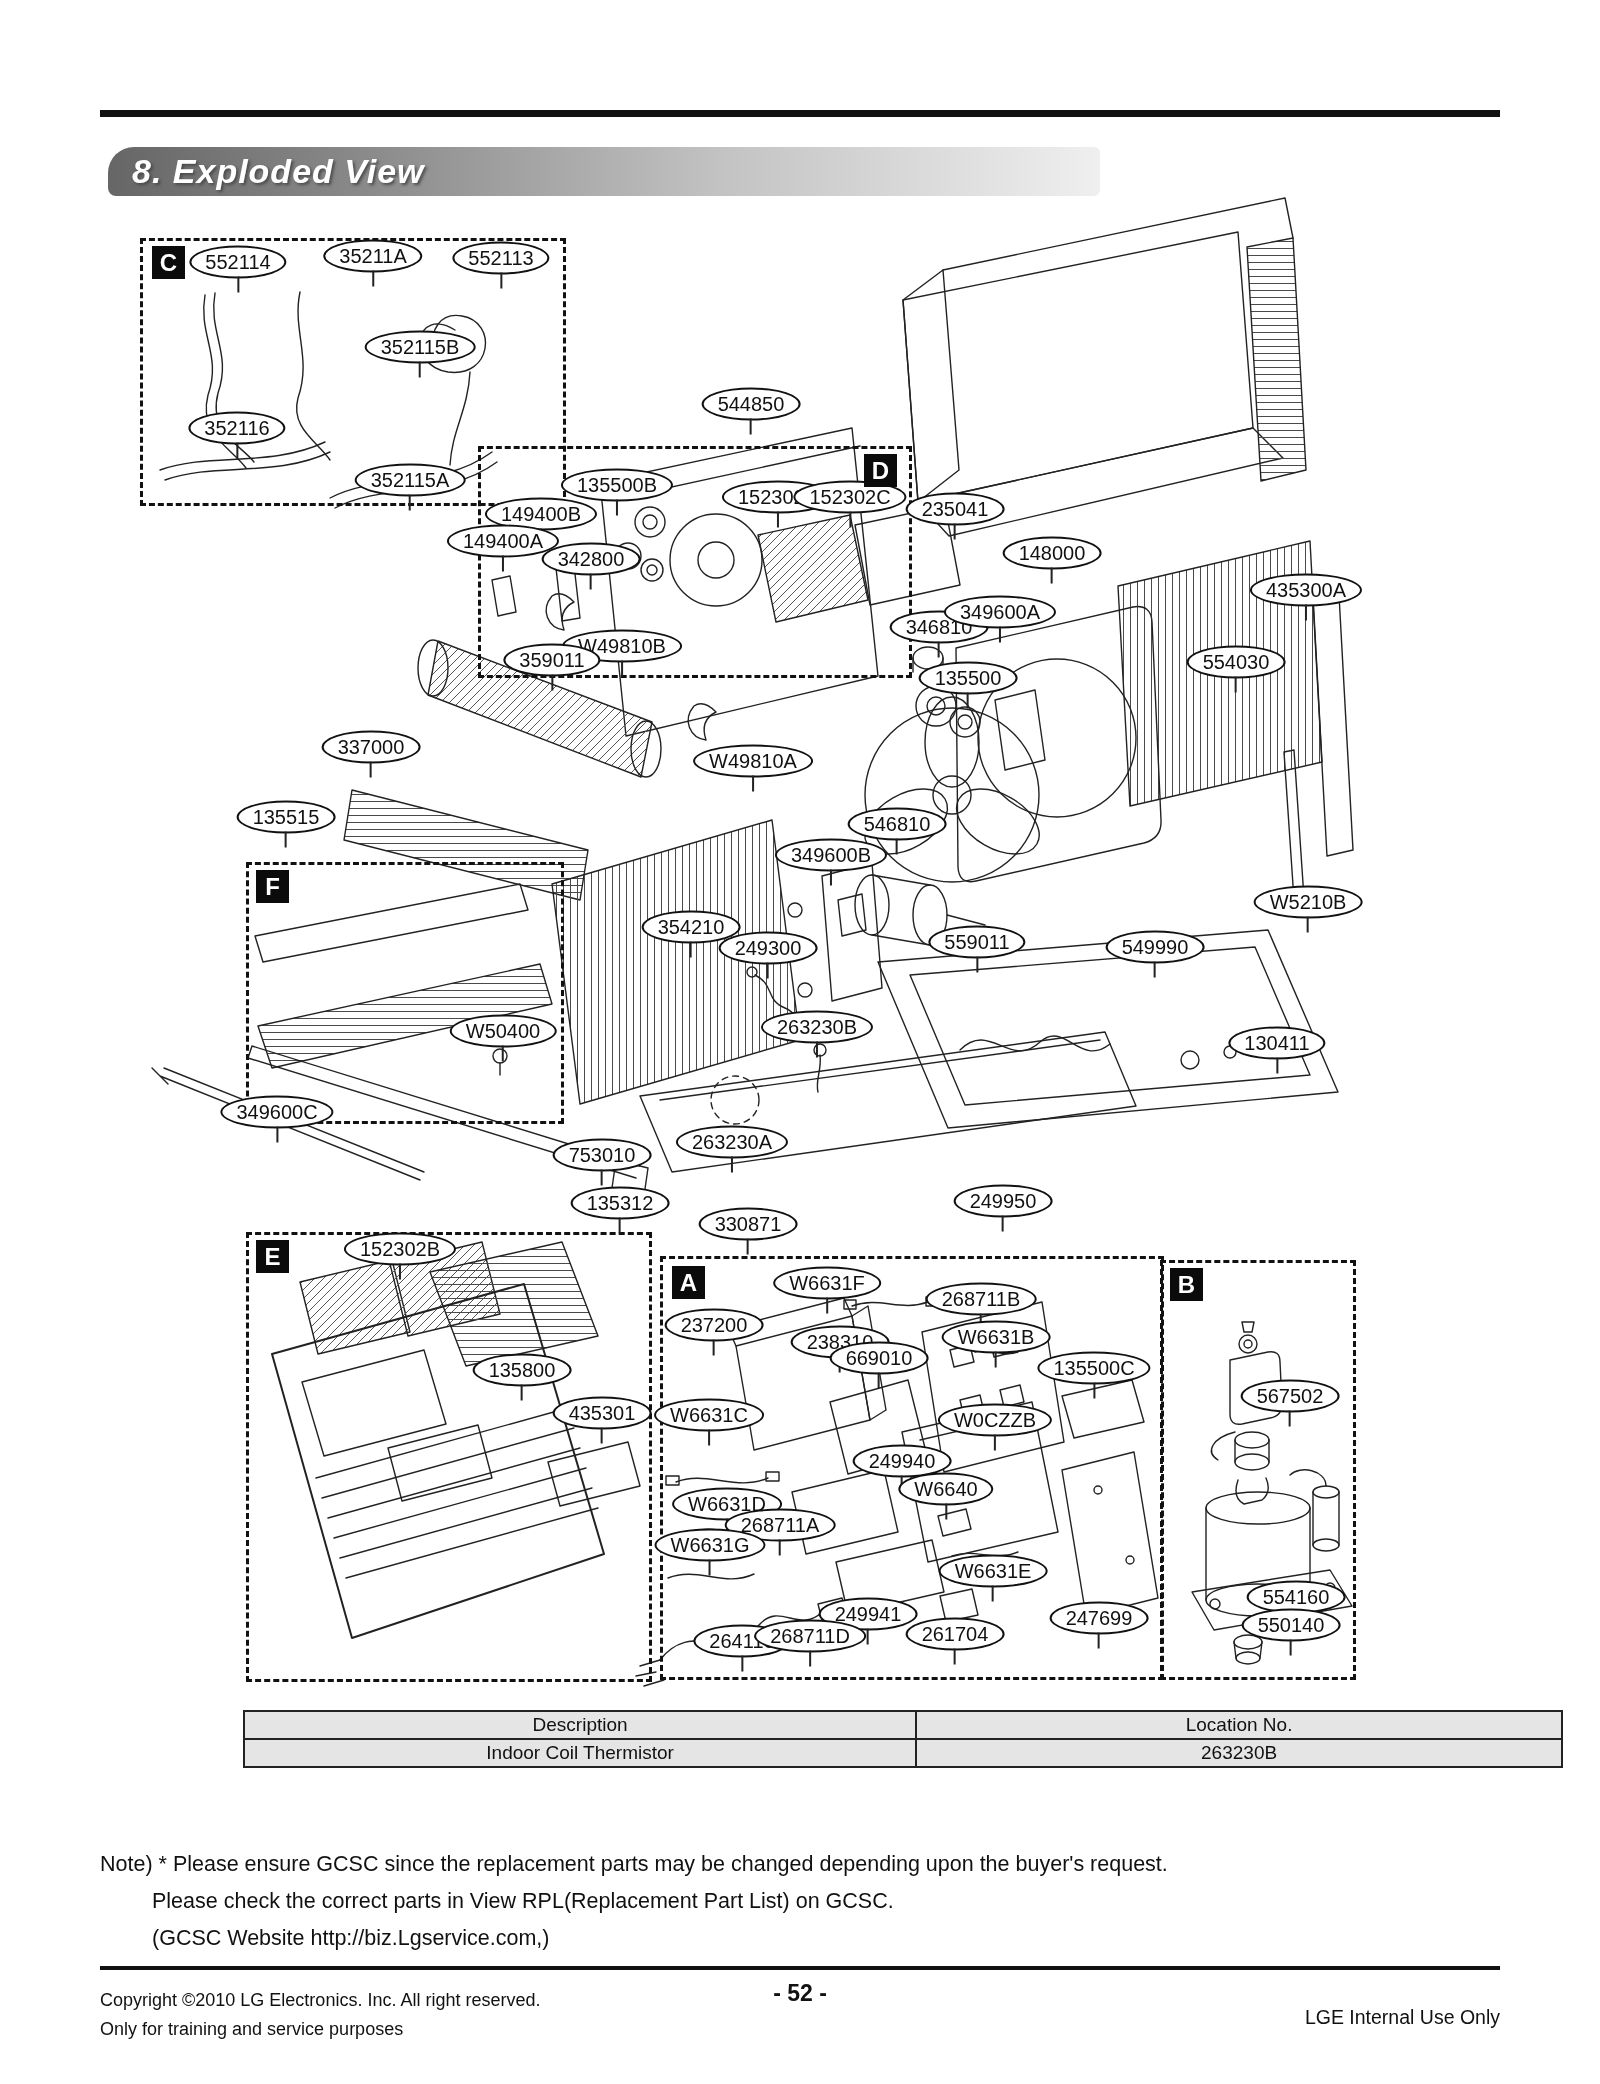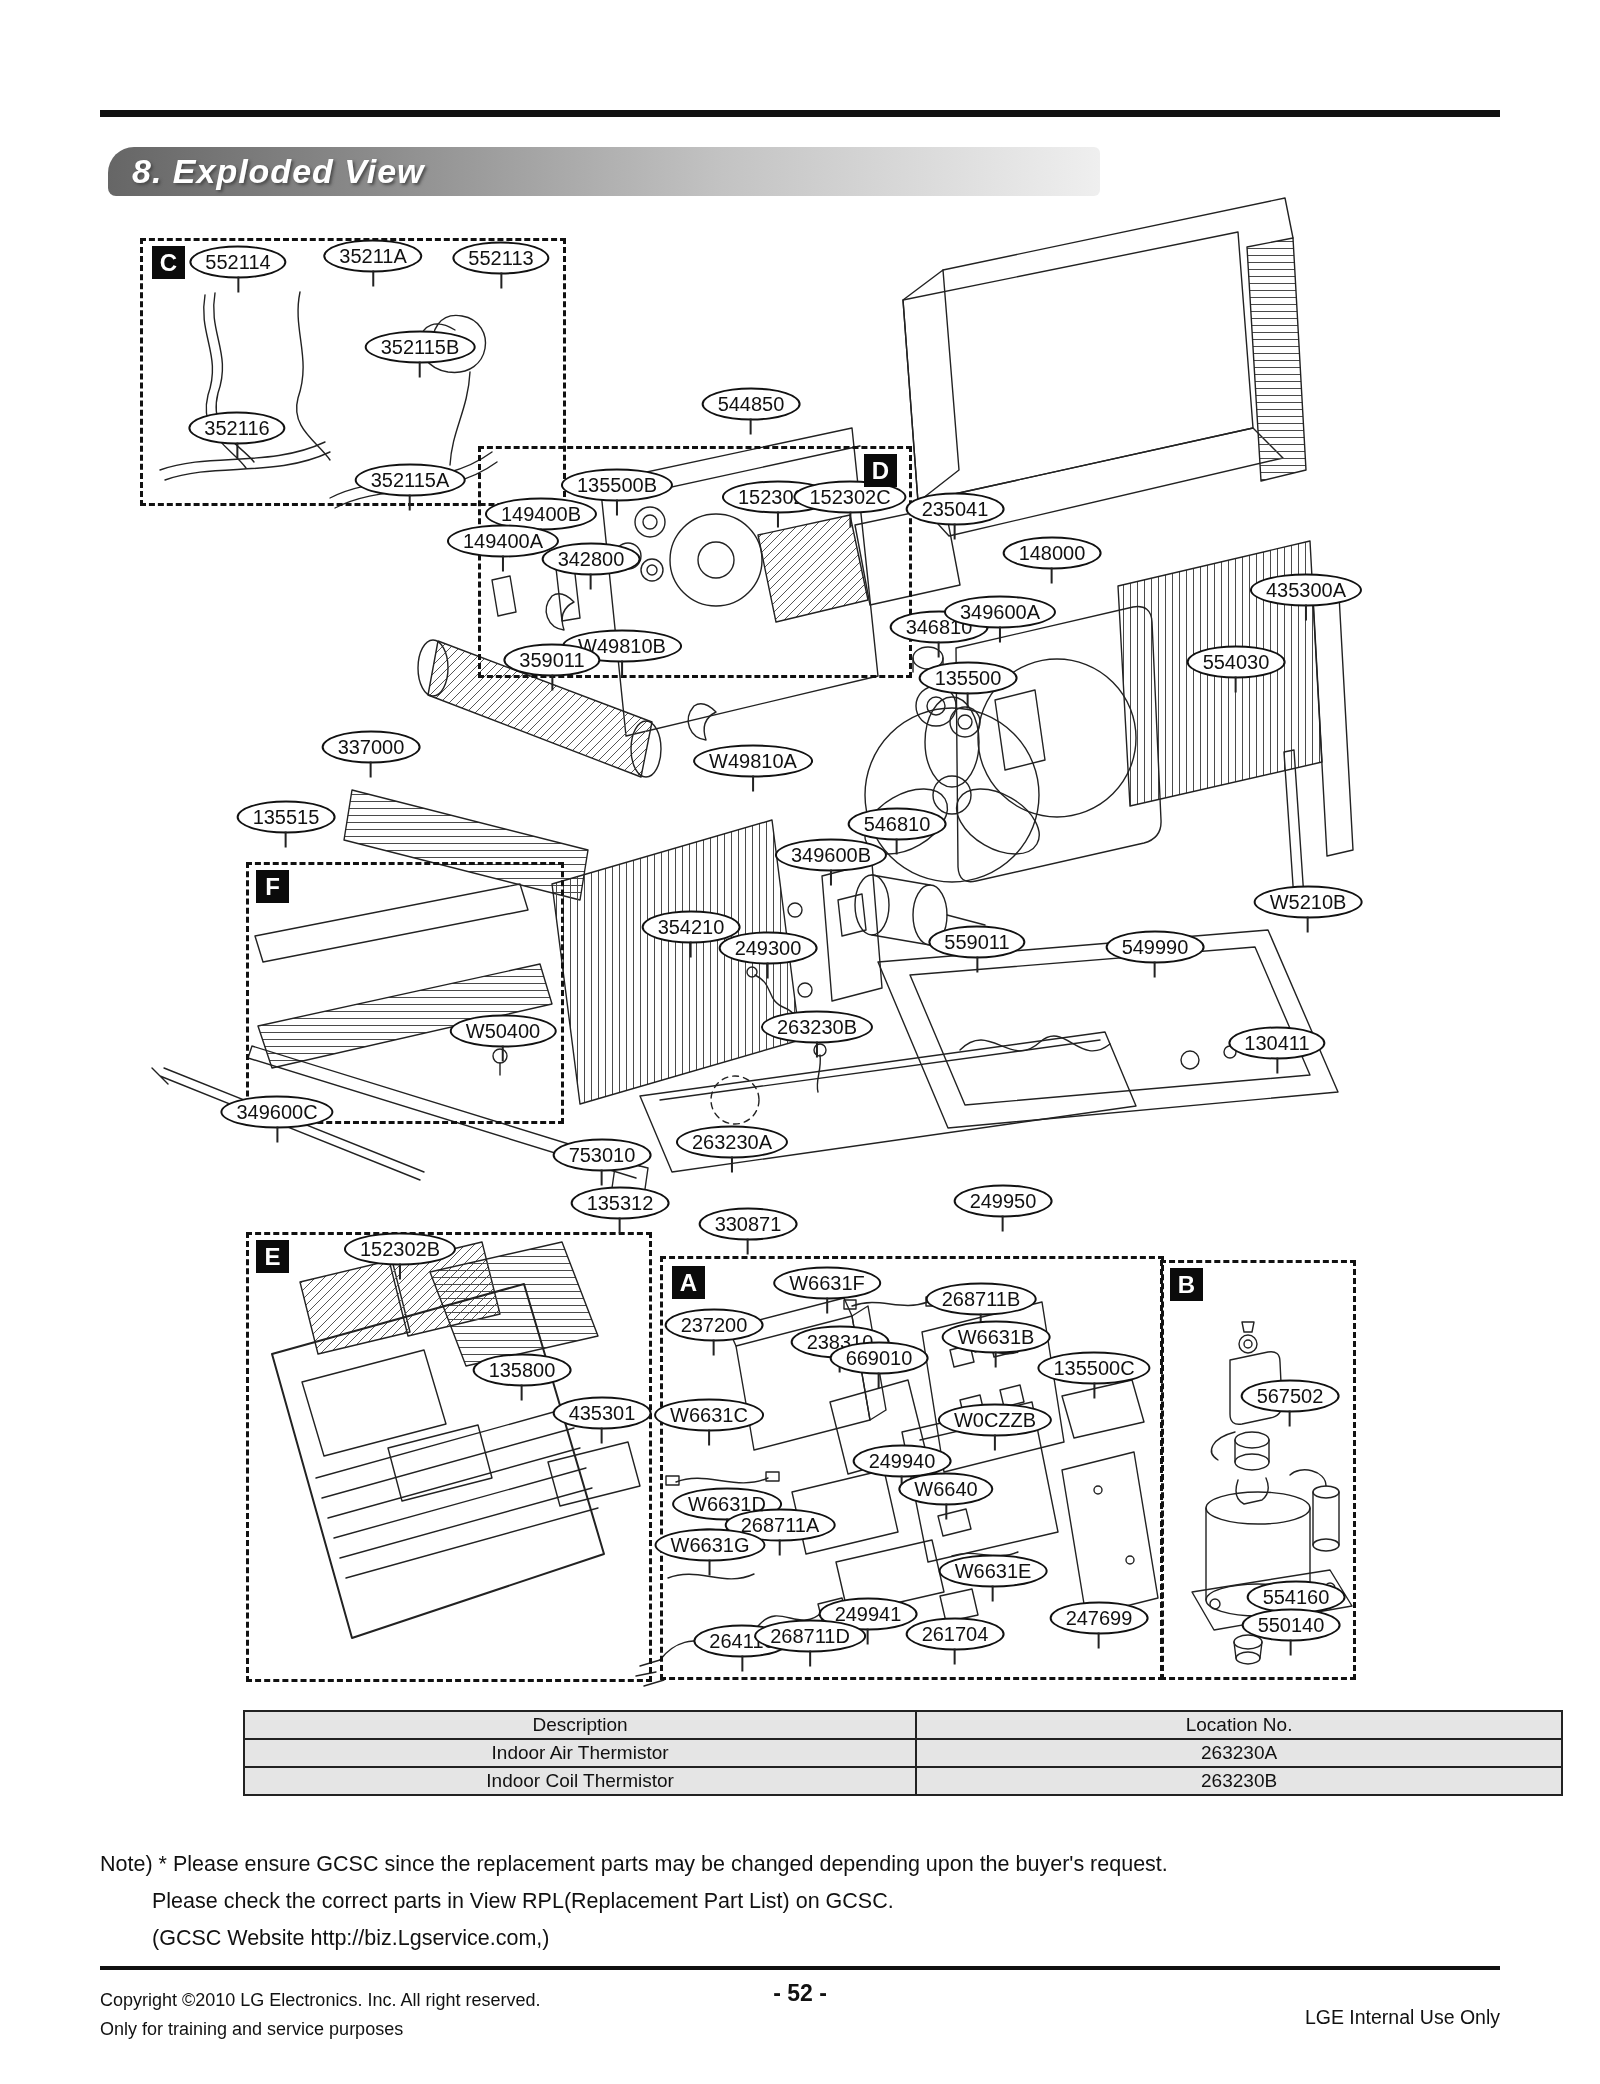--- a/index.html
+++ b/index.html
@@ -298,24 +298,20 @@
       </div>
   </div>
 
   <table class="parts-table">
     <tbody>
         <tr>
       <th class="col-desc">Description</th>
       <th>Location No.</th>
     </tr>
     <tr>
-      <td>Indoor Air Thermistor</td>
-      <td>263230A</td>
-    </tr>
-    <tr>
       <td>Indoor Coil Thermistor</td>
       <td>263230B</td>
     </tr>
   </tbody>
     </table>
 
   <div class="note">
     <div>Note) * Please ensure GCSC since the replacement parts may be changed depending upon the buyer's request.</div>
     <div class="indent">Please check  the correct parts in View RPL(Replacement Part List) on GCSC.</div>
     <div class="indent">(GCSC Website  http://biz.Lgservice.com,)</div>

